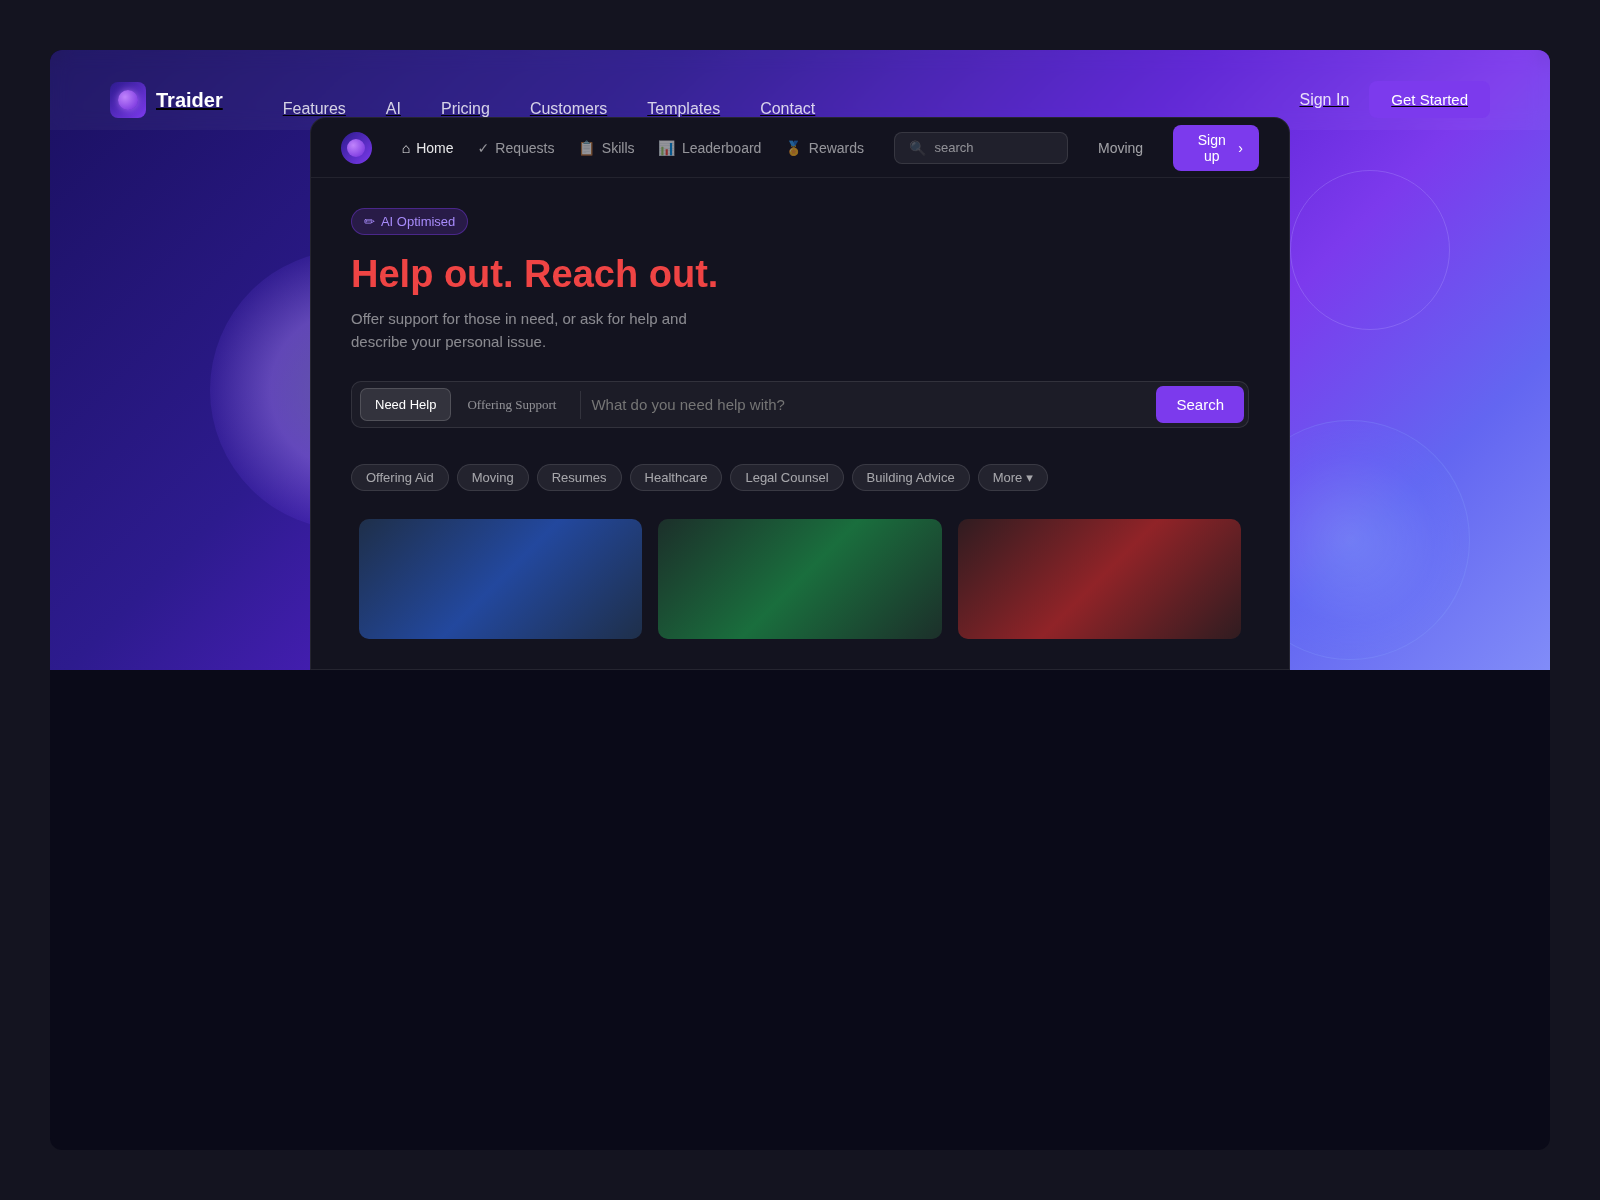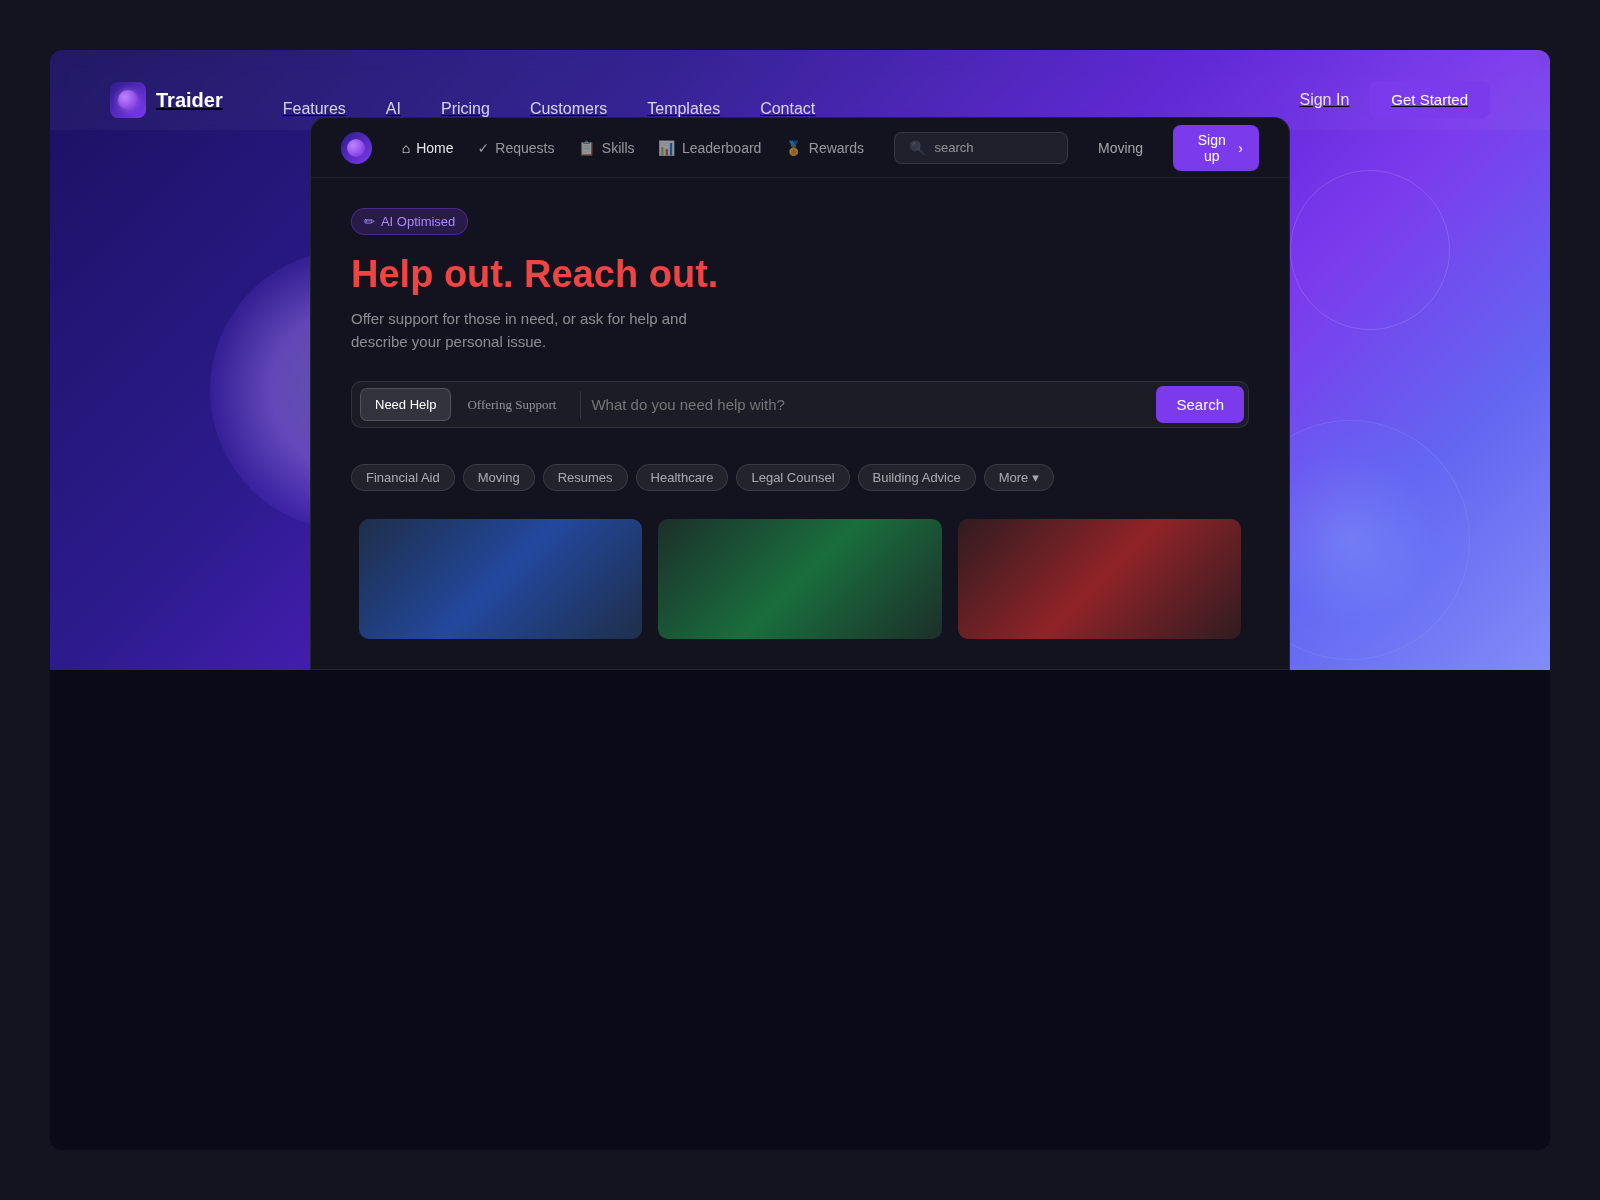--- a/index.html
+++ b/index.html
@@ -657,21 +657,21 @@
             <button class="search-toggle-btn active">Need Help</button>
             <button class="search-toggle-btn inactive">Offering Support</button>
           </div>
           <div class="search-divider"></div>
           <input class="search-input" type="text" placeholder="What do you need help with?" style="">
           <button class="search-btn">Search</button>
         </div>
 
         
         <div class="tag-pills">
-          <span class="tag-pill">Financial Aid</span>
+          <span class="tag-pill">Offering Aid</span>
           <span class="tag-pill">Moving</span>
           <span class="tag-pill">Resumes</span>
           <span class="tag-pill">Healthcare</span>
           <span class="tag-pill">Legal Counsel</span>
           <span class="tag-pill">Building Advice</span>
           <span class="tag-pill more">
             <span>More</span>
             <span>▾</span>
           </span>
         </div>

